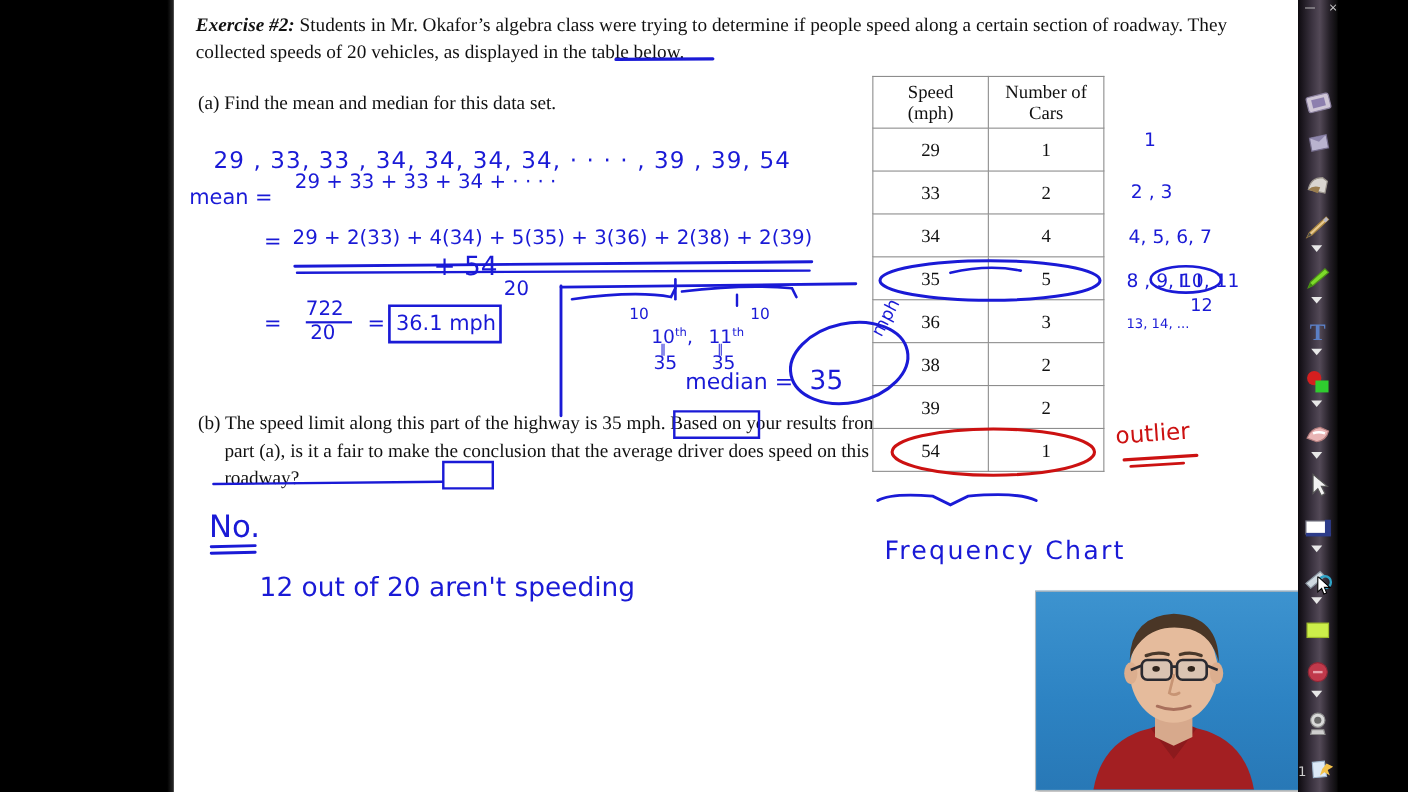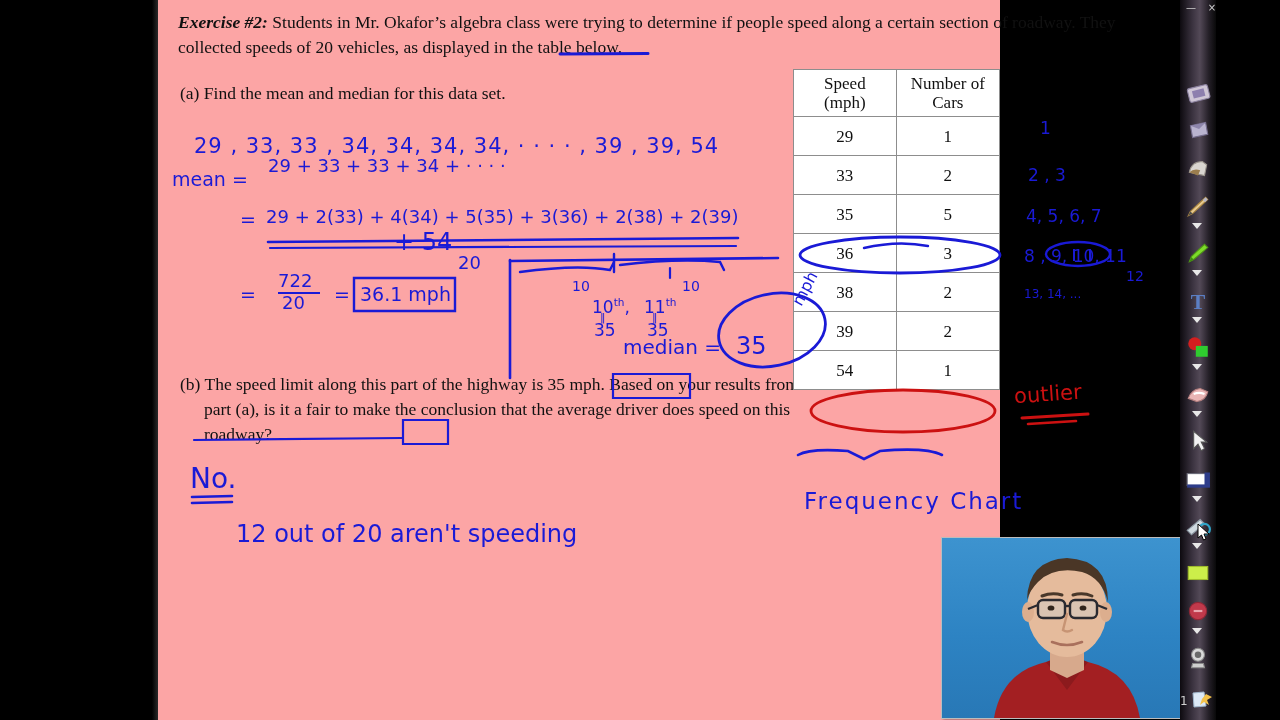--- a/index.html
+++ b/index.html
@@ -1,21 +1,21 @@
 <!DOCTYPE html>
 <html><head>
 <meta charset="utf-8">
 <title>Exercise #2 Whiteboard</title>
 <style>
   html,body{margin:0;padding:0;background:#000;}
   body{width:1280px;height:720px;overflow:hidden;font-family:"Liberation Serif",serif;}
   #screen{position:relative;width:1280px;height:720px;background:#000;}
 
   
-  #page{position:absolute;left:158px;top:0;width:842px;height:720px;background:#fca5a5;}
+  #page{position:absolute;left:158px;top:0;width:1022px;height:720px;background:#ffffff;}
   #page-shadow{position:absolute;left:152px;top:0;width:6px;height:720px;
       background:linear-gradient(to right,#000,#2a2a2a);}
 
   .prose{position:absolute;font-family:"Liberation Serif",serif;color:#111;}
 
   #stem{left:20px;top:10px;width:950px;font-size:17.5px;line-height:25px;}
   #stem .ex{font-style:italic;font-weight:bold;}
 
   #qa{left:22px;top:83px;font-size:17.5px;}
   #qb{left:22px;top:372px;width:620px;font-size:17.5px;line-height:25px;text-indent:-24px;padding-left:24px;}
@@ -92,20 +92,24 @@
       <tbody id="freq-body">
           <tr>
             <td>29</td>
             <td>1</td>
           </tr>
           <tr>
             <td>33</td>
             <td>2</td>
           </tr>
           <tr>
+            <td>34</td>
+            <td>4</td>
+          </tr>
+          <tr>
             <td>35</td>
             <td>5</td>
           </tr>
           <tr>
             <td>36</td>
             <td>3</td>
           </tr>
           <tr>
             <td>38</td>
             <td>2</td>
@@ -200,21 +204,21 @@
       <div class="hw" style="left:578px;top:332px;font-size:24px;">35</div>
       <div class="hw" style="left:630px;top:300px;font-size:16px;transform:rotate(-62deg);transform-origin:left top;">mph</div>
 
       <div class="hw" style="left:882px;top:118px;font-size:17px;">1</div>
       <div class="hw" style="left:870px;top:165px;font-size:17px;">2 , 3</div>
       <div class="hw" style="left:868px;top:206px;font-size:17px;">4, 5, 6, 7</div>
       <div class="hw" style="left:866px;top:246px;font-size:17px;">
         <span>8 , 9,</span>
         <span>10, 11</span>
       </div>
-      <div class="hw" style="left:968px;top:268px;font-size:14px;">12</div>
+      <div class="hw" style="left:924px;top:268px;font-size:16px;">12</div>
       <div class="hw" style="left:866px;top:287px;font-size:12px;">13, 14, ...</div>
 
       <div class="hw hw-red" style="left:856px;top:382px;font-size:21px;transform:rotate(-4deg);">outlier</div>
 
       <div class="hw" style="left:646px;top:488px;font-size:23px;letter-spacing:2px;">Frequency Chart</div>
 
       <div class="hw" style="left:32px;top:462px;font-size:28px;">No.</div>
       <div class="hw" style="left:78px;top:520px;font-size:24px;">12  out  of   20   aren't   speeding</div>
     </div>
 

